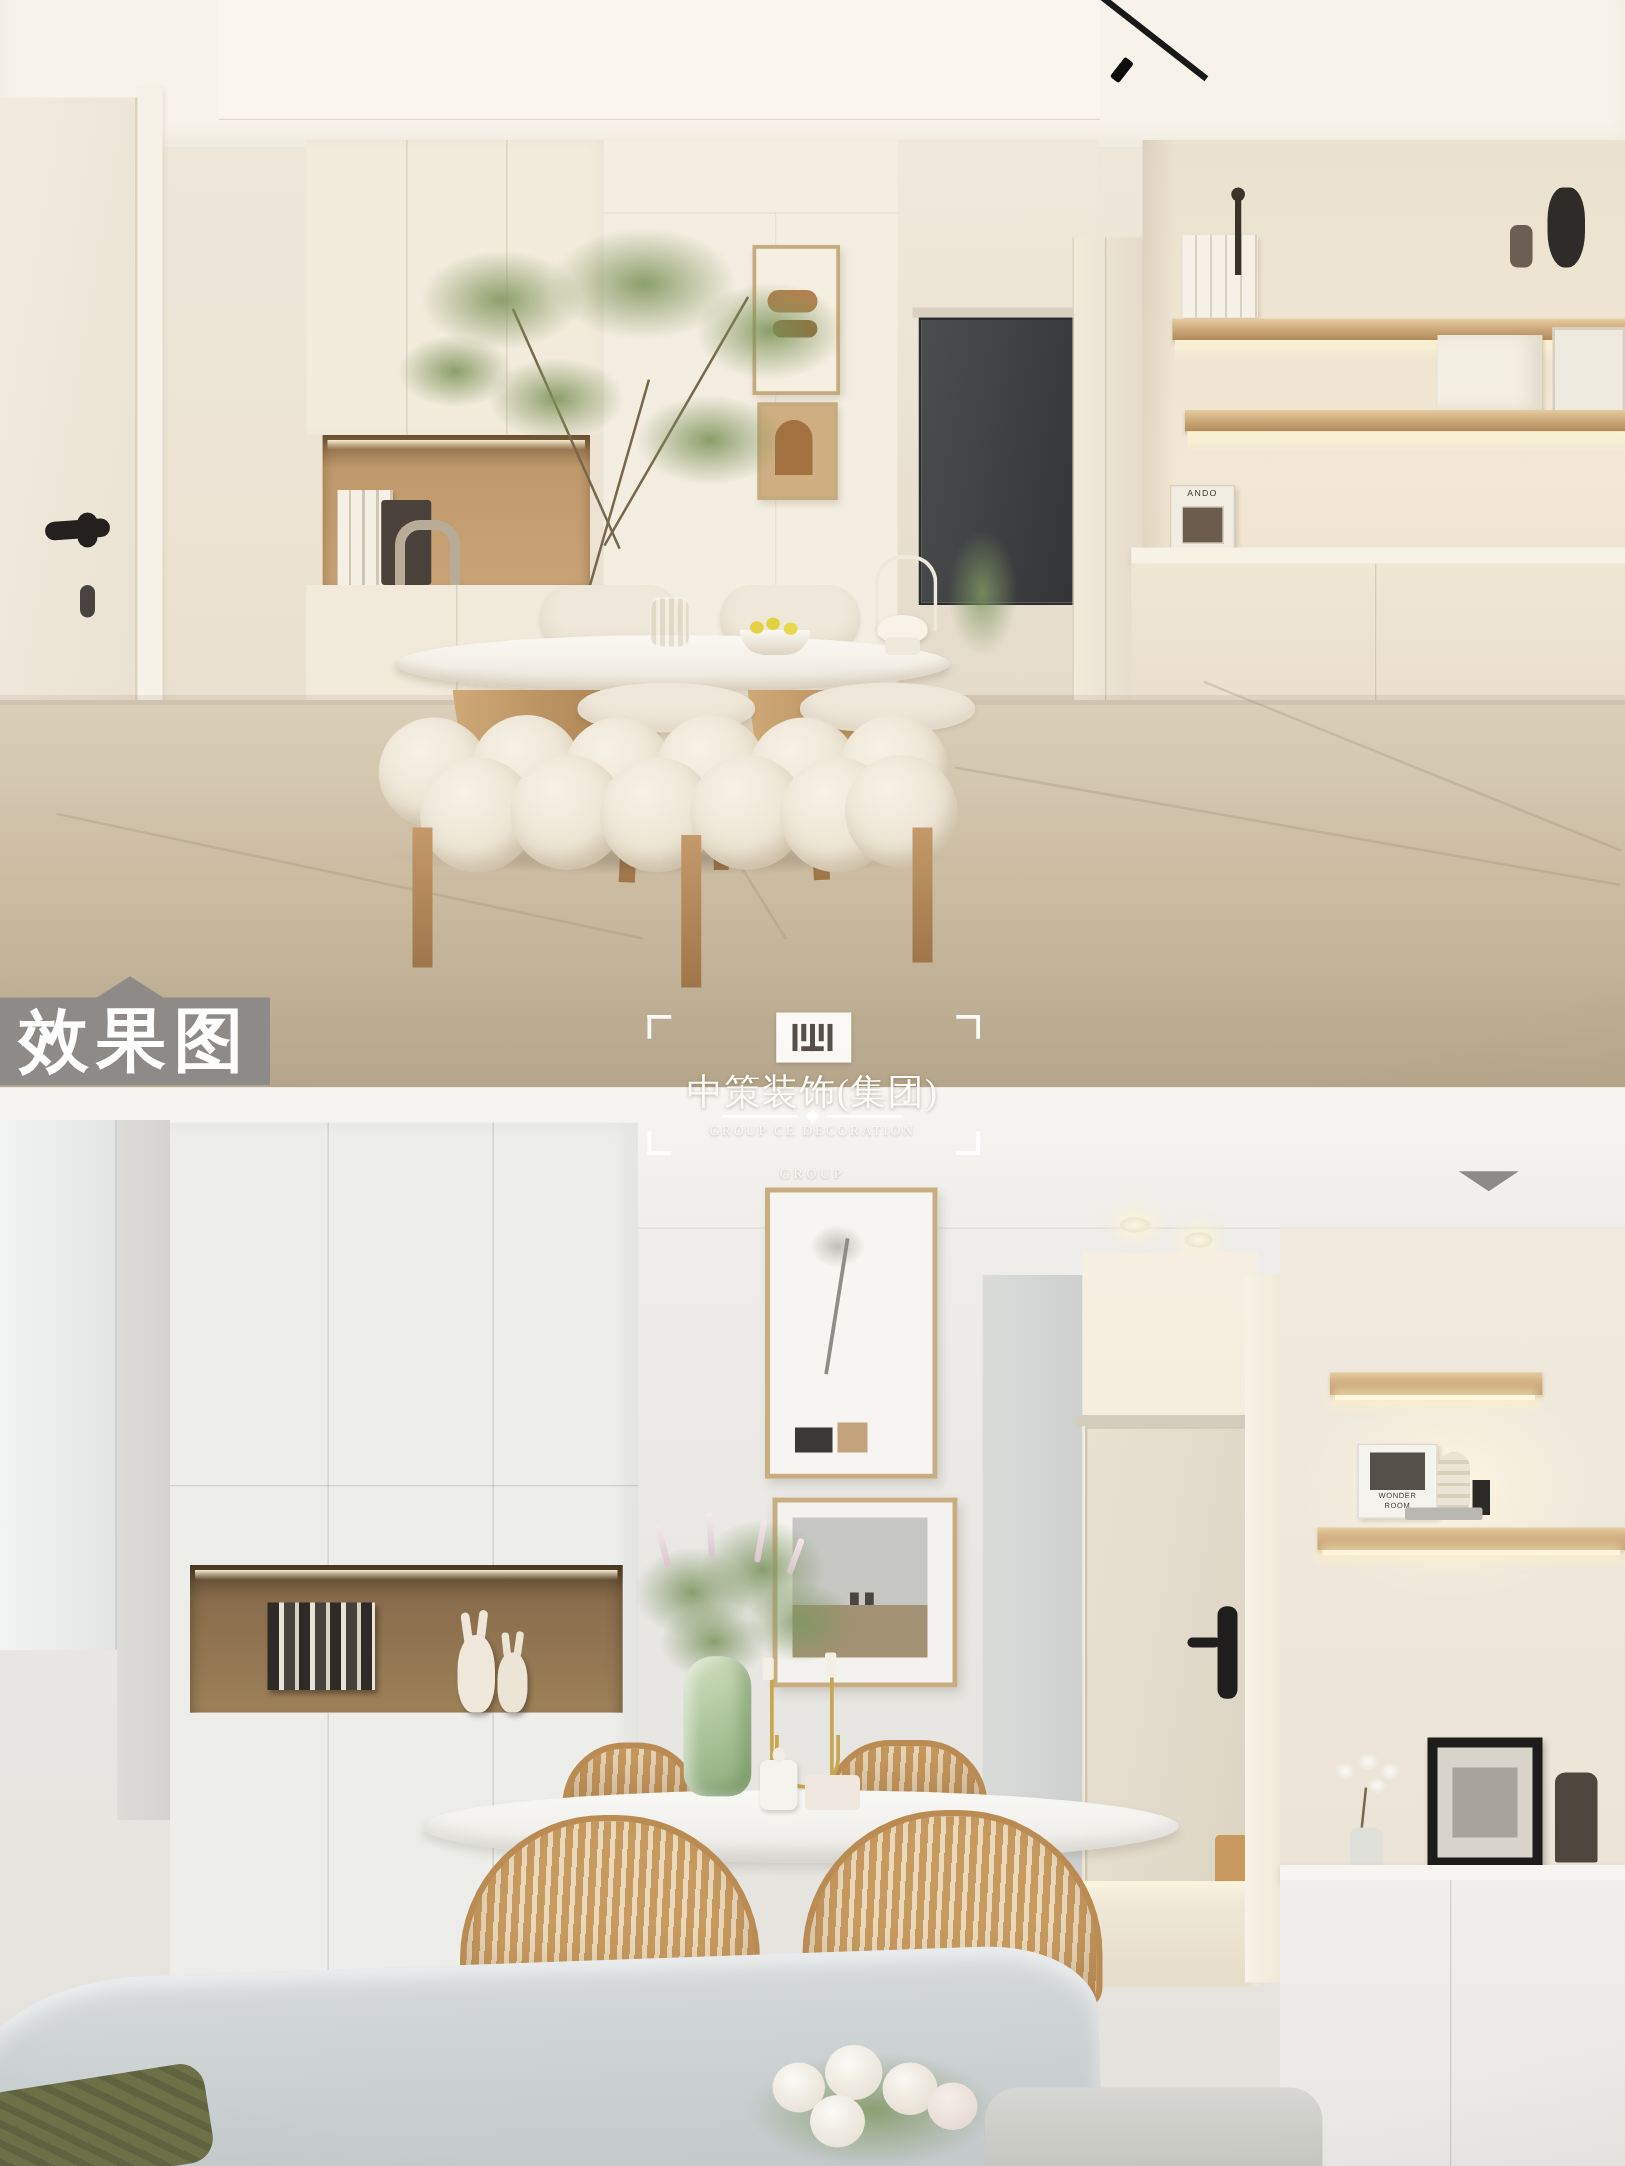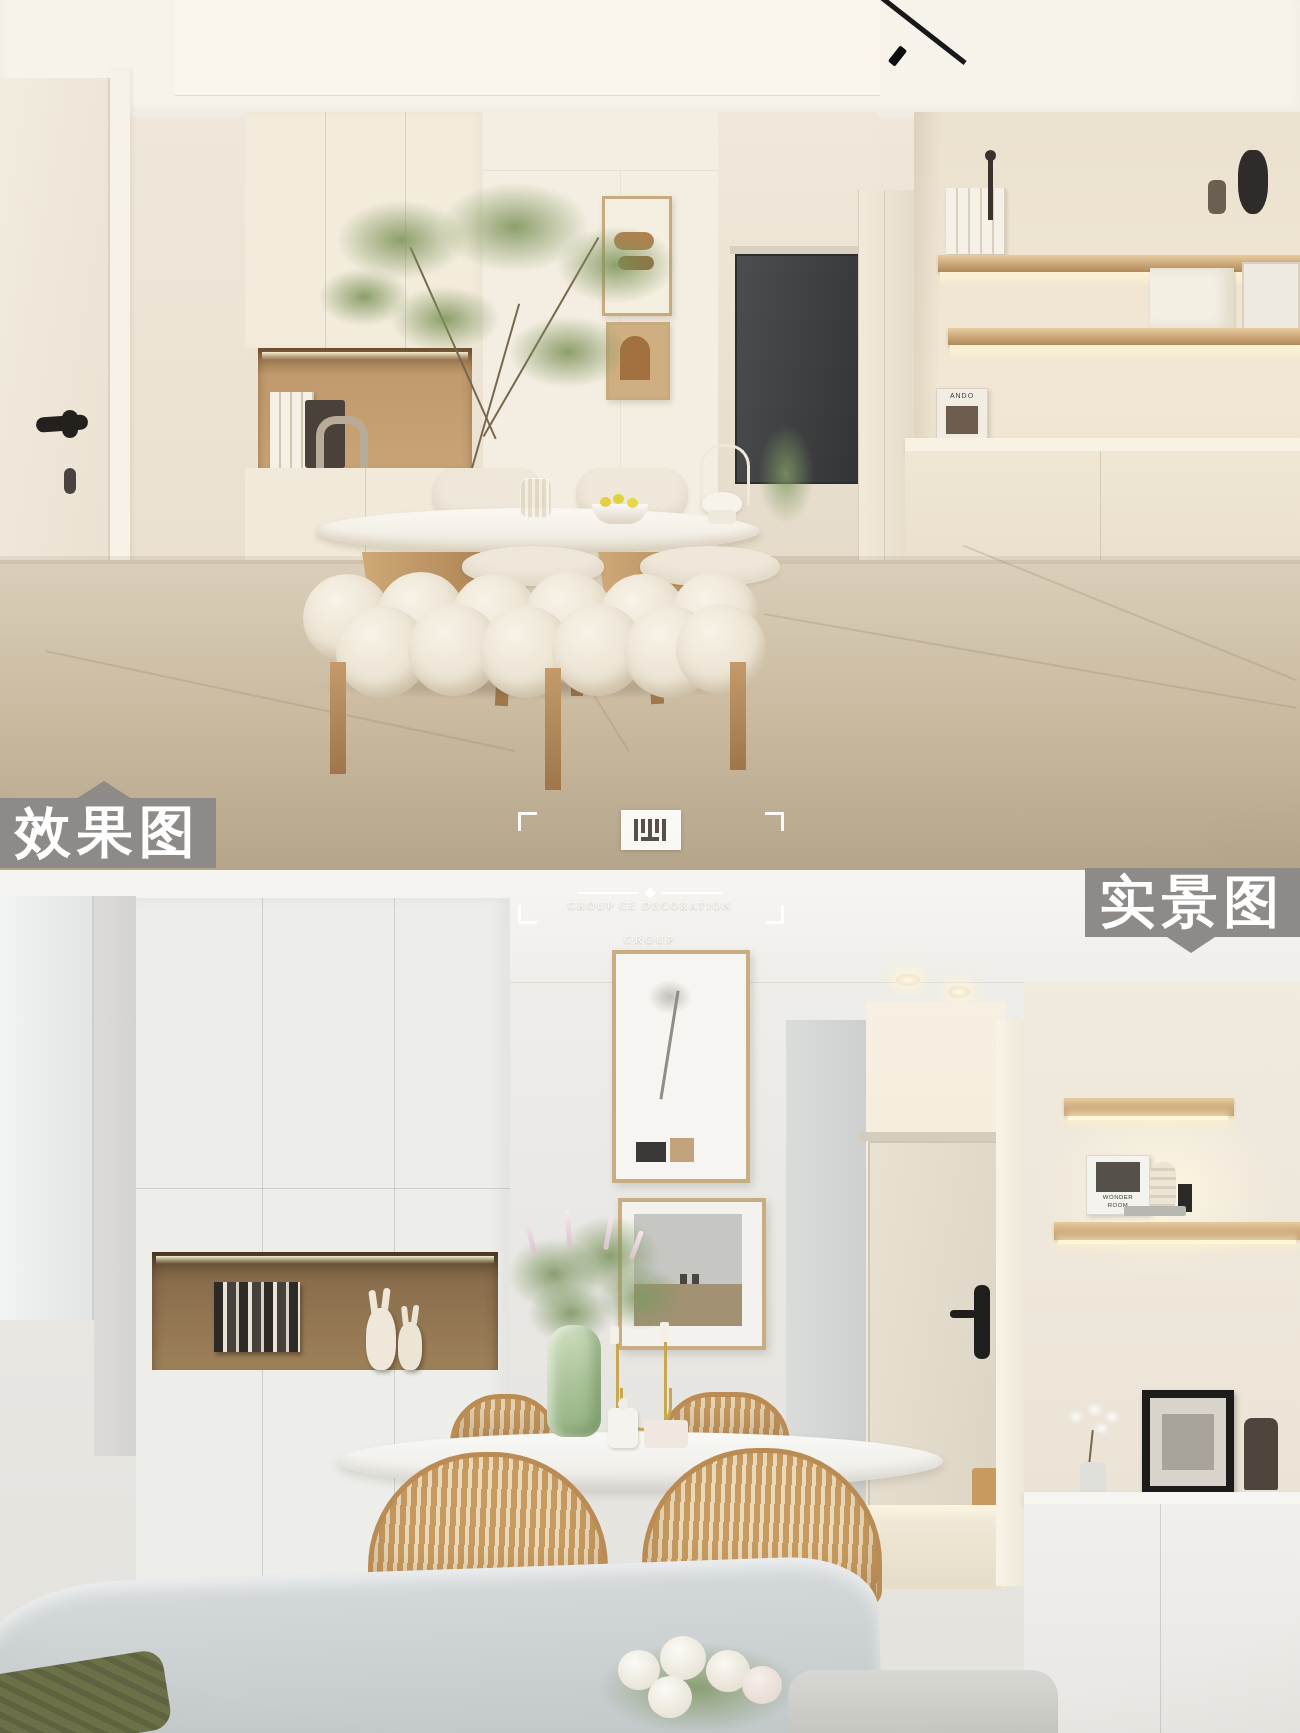--- a/index.html
+++ b/index.html
@@ -272,40 +272,38 @@
     <div class="abs" style="left:742px;top:796px;width:40px;height:38px;border-radius:50%;background:radial-gradient(circle at 40% 32%,#f6efe9,#e2d3cd);"></div>
     <div class="abs" style="left:648px;top:806px;width:44px;height:42px;border-radius:50%;background:radial-gradient(circle at 40% 32%,#fbfaf6,#e3dccd);"></div>
     <div class="abs" style="left:788px;top:800px;width:270px;height:64px;background:linear-gradient(180deg,#d7d7d3,#c6c6c1);border-radius:26px 26px 0 0;"></div>
     <div class="abs" style="inset:0;background:radial-gradient(120% 95% at 50% 42%,rgba(0,0,0,0) 62%,rgba(70,65,50,.10) 100%);"></div>
   </section>
 
   <div class="abs" style="left:76px;top:781px;width:0;height:0;border-left:28px solid transparent;border-right:28px solid transparent;border-bottom:18px solid #8d8a87;z-index:30;"></div>
   <div class="abs tag" style="left:0;top:798px;width:216px;height:70px;z-index:30;">
     <span>效果图</span>
   </div>
-  <div class="abs tag" style="left:1085px;top:868px;width:215px;height:69px;z-index:30;">
-    <span>实景图</span>
-  </div>
   <div class="abs" style="left:1167px;top:937px;width:0;height:0;border-left:24px solid transparent;border-right:24px solid transparent;border-top:16px solid #8d8a87;z-index:30;"></div>
 
   <div class="abs" style="left:0;top:0;width:1300px;height:1733px;z-index:25;pointer-events:none;">
     <div class="abs bracket" style="left:518px;top:812px;border-top:3px solid #fff;border-left:3px solid #fff;"></div>
     <div class="abs bracket" style="left:765px;top:812px;border-top:3px solid #fff;border-right:3px solid #fff;"></div>
     <div class="abs bracket" style="left:518px;top:905px;border-bottom:3px solid #fff;border-left:3px solid #fff;"></div>
     <div class="abs bracket" style="left:765px;top:905px;border-bottom:3px solid #fff;border-right:3px solid #fff;"></div>
     <div class="abs" style="left:621px;top:810px;width:60px;height:40px;background:rgba(252,251,248,.97);display:flex;align-items:center;justify-content:center;box-shadow:0 1px 4px rgba(60,45,25,.25);">
       <svg width="36" height="22" viewBox="0 0 36 22">
         <rect x="1" y="0" width="4" height="22" fill="#57504a"></rect>
         <rect x="8" y="0" width="4" height="14" fill="#57504a"></rect>
         <rect x="15" y="0" width="4" height="22" fill="#57504a"></rect>
         <rect x="22" y="0" width="4" height="14" fill="#57504a"></rect>
         <rect x="29" y="0" width="4" height="22" fill="#57504a"></rect>
         <rect x="8" y="18" width="18" height="4" fill="#57504a"></rect>
       </svg>
     </div>
+    <div class="abs wm-cn" style="left:440px;top:854px;width:420px;">中策装饰(集团)</div>
     <div class="abs" style="left:578px;top:892px;width:60px;height:2px;background:rgba(255,255,255,.9);"></div>
     <div class="abs" style="left:646px;top:889px;width:8px;height:8px;background:#ffffff;transform:rotate(45deg);"></div>
     <div class="abs" style="left:662px;top:892px;width:60px;height:2px;background:rgba(255,255,255,.9);"></div>
     <div class="abs wm-en" style="left:440px;top:899px;width:420px;">GROUP CE DECORATION</div>
     <div class="abs wm-en" style="left:440px;top:913px;width:420px;letter-spacing:3px;margin-top:20px;">GROUP</div>
   </div>
 
 </div>
 
 </body></html>

